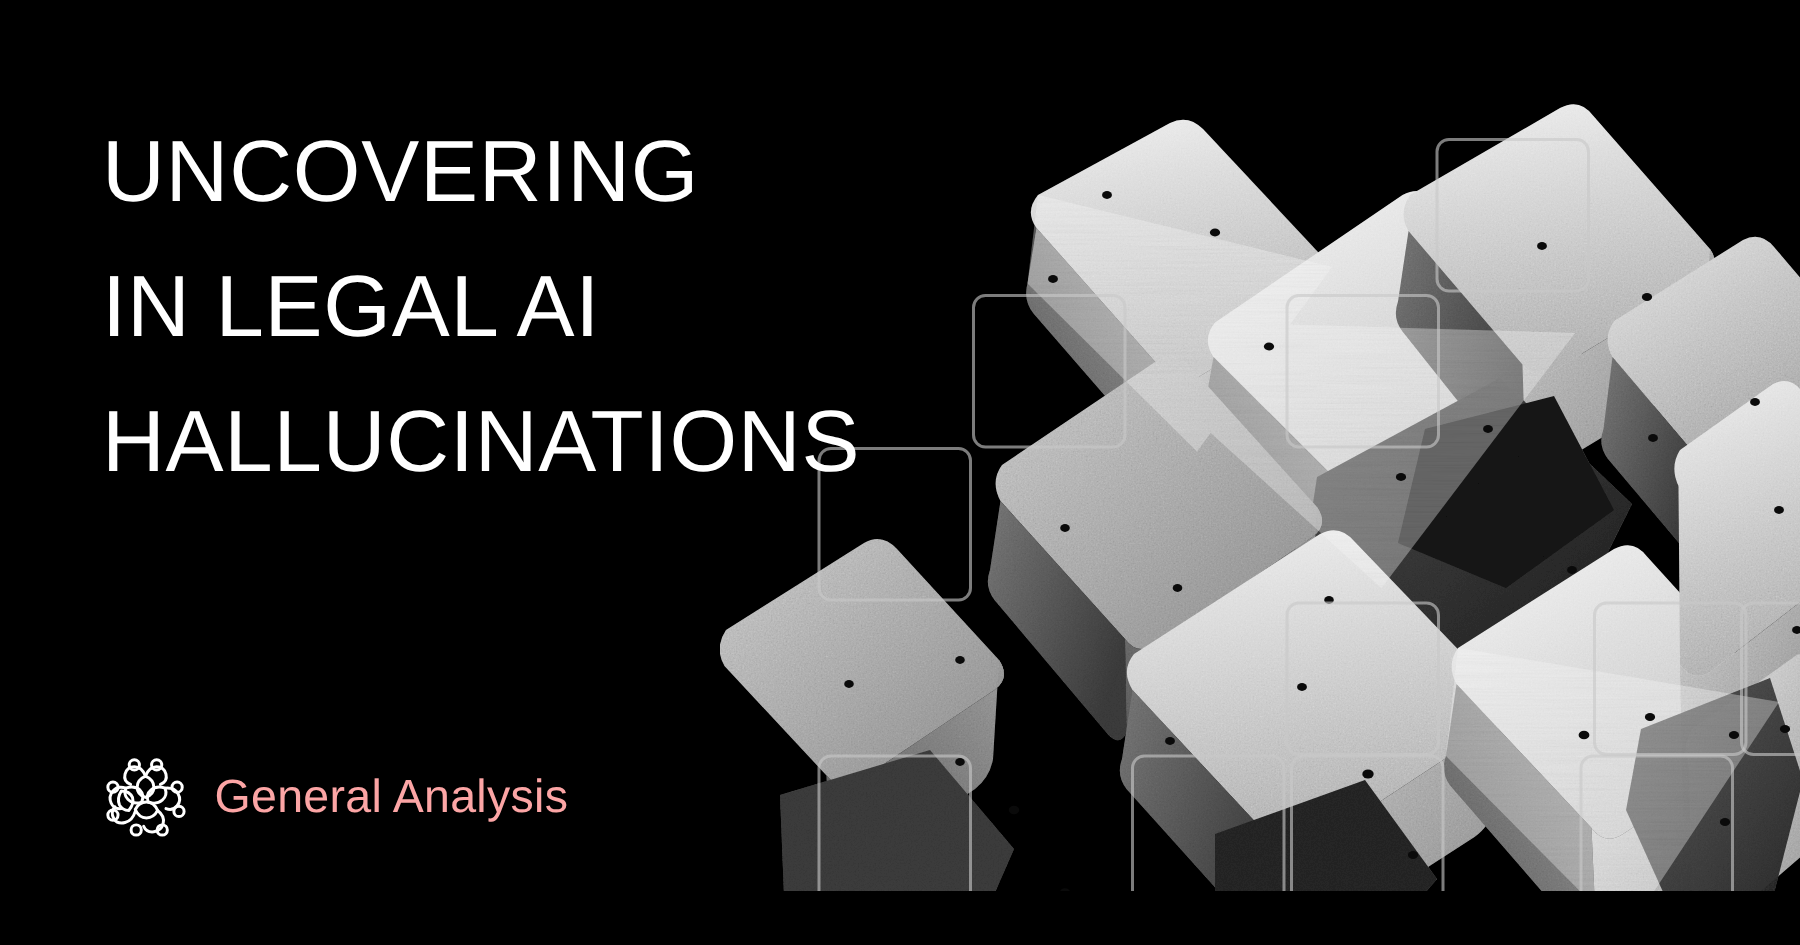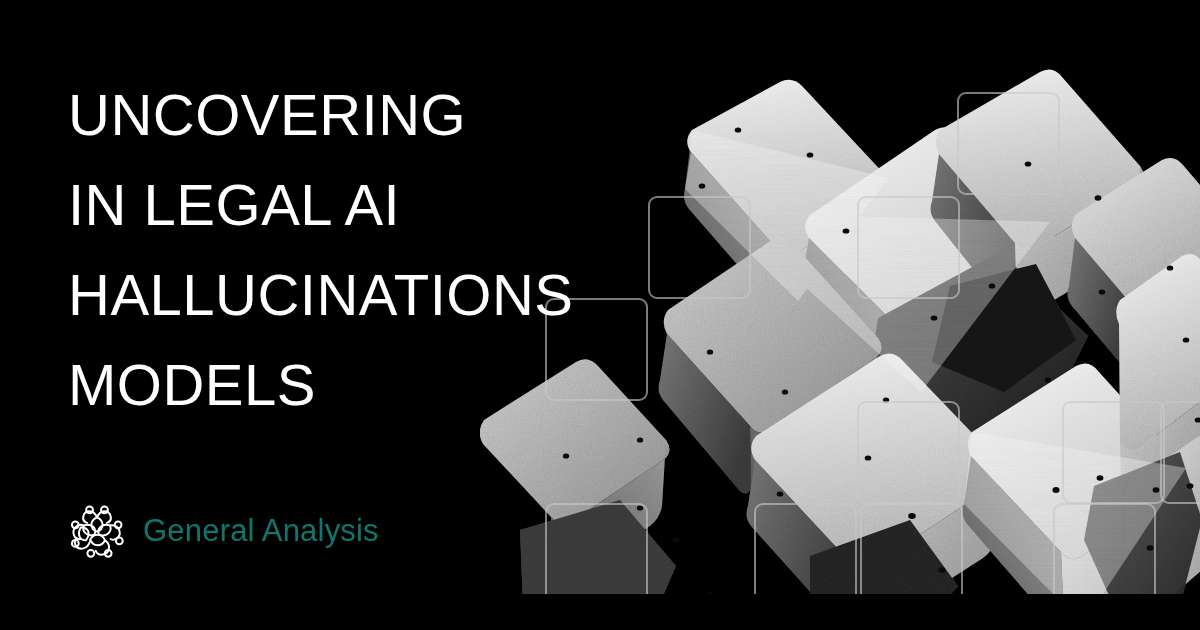--- a/index.html
+++ b/index.html
@@ -88,21 +88,21 @@
     align-items: center;
     gap: 15px;
   }
   .brand-mark {
     width: 62px;
     height: 62px;
     flex: none;
     display: block;
   }
   .brand-name {
-    color: #0f766e;
+    color: #fca5a5;
     font-size: 31px;
     font-weight: 400;
     letter-spacing: 0.2px;
     white-space: nowrap;
     text-align: right;
   }
 </style>
 </head>
 <body>
 
@@ -302,21 +302,20 @@
     <div class="grid-square" style="left:1053px; top:503px; width:103px; height:103px;"></div>
     <div class="grid-square" style="left:1160px; top:401px; width:103px; height:103px;"></div>
   </div>
 
   <div class="text-col">
 
     <h1 class="headline">
       <span class="headline-line">UNCOVERING</span>
       <span class="headline-line">IN LEGAL AI</span>
       <span class="headline-line">HALLUCINATIONS</span>
-      <span class="headline-line">MODELS</span>
     </h1>
 
     <div class="brand">
       <span class="brand-mark">
         <svg viewBox="0 0 100 100" width="62" height="62" xmlns="http://www.w3.org/2000/svg" aria-hidden="true">
           <g fill="none" stroke="#ffffff" stroke-width="3.2" stroke-linecap="round" stroke-linejoin="round">
 
             <g>
               <path d="M50 28 q-9 4 -9 12 q0 8 9 11 q9 -3 9 -11 q0 -8 -9 -12 Z"></path>
               <path d="M71 41 q-9 -3 -15 2 q-6 5 -3 13 q9 3 15 -2 q6 -5 3 -13 Z"></path>

